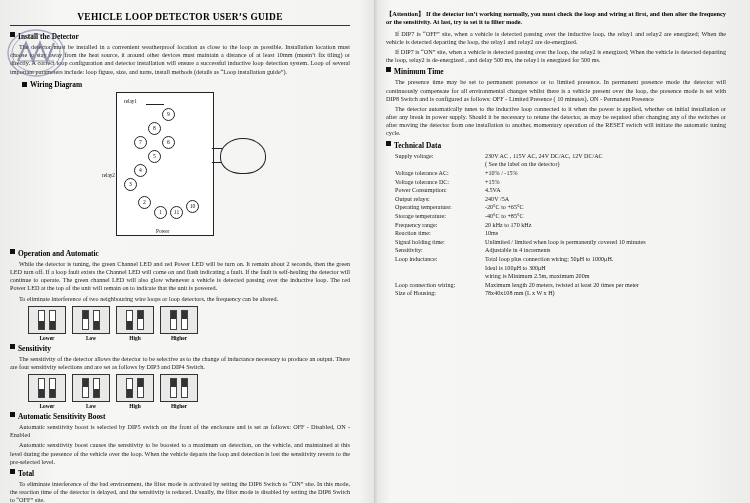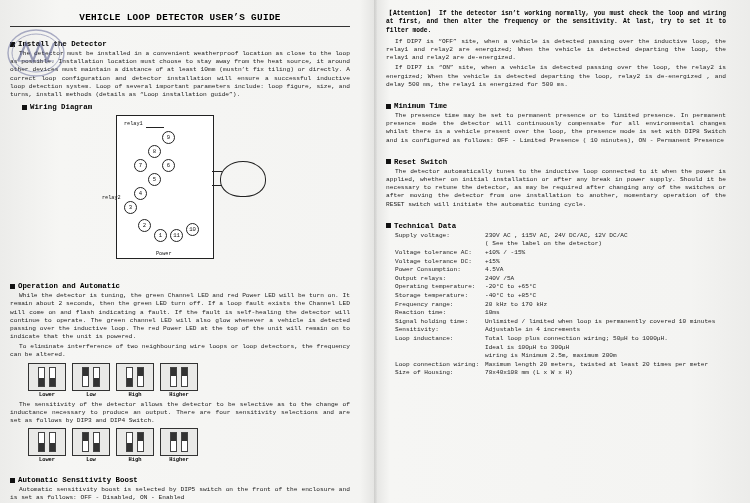--- a/index.html
+++ b/index.html
@@ -12,34 +12,34 @@
     position:absolute;left:0;top:0;width:750px;height:503px;
     background:#f2f2f0;
     background-image:linear-gradient(to right,#ececea 0%,#f6f6f4 8%,#f4f4f2 48%,#e4e4e2 50%,#f6f6f4 52%,#f4f4f2 92%,#ececea 100%);
   }
   .gutter{
     position:absolute;left:374px;top:0;width:3px;height:503px;
     background:linear-gradient(to right,rgba(0,0,0,0.10),rgba(0,0,0,0.02));
   }
   .col{
     position:absolute;top:0;width:360px;height:484px;
-    padding:8px 10px 6px 10px;box-sizing:border-box;font-family:Liberation Mono, monospace;
+    padding:8px 10px 6px 10px;box-sizing:border-box;
   }
   .col-left{left:0;}
   .col-right{left:376px;}
 
   .doc-title{
     text-align:center;font-weight:bold;font-size:9.4px;
     letter-spacing:.3px;margin:4px 0 6px 0;
     border-bottom:1px solid #333;padding-bottom:3px;
   }
 
   h2.sec{
-    font-size:7.4px;font-weight:bold;margin:13px 0 2px 0;
-    display:flex;align-items:center;gap:3px;
+    font-size:7.4px;font-weight:bold;margin:3px 0 2px 0;
+    display:flex;align-items:flex-start;gap:3px;
   }
   .bullet{
     width:5px;height:5px;background:#111;display:inline-block;flex:0 0 auto;
   }
   p.body{
     font-size:6.2px;line-height:1.32;text-align:justify;margin:0 0 2px 0;
     text-indent:9px;color:#1c1c1c;
   }
 
   
@@ -199,20 +199,24 @@
               <i style="top:0px;"></i>
             </div>
           <div class="sw" style="left:20px;">
               <i style="top:0px;"></i>
             </div>
         </div>
         <div class="diplabel">Higher</div>
       </div>
     </div>
 
+    <h2 class="sec">
+      <span class="bullet"></span>
+      <span>Sensitivity</span>
+    </h2>
     <p class="body">The sensitivity of the detector allows the detector to be selective as to the change of inductance necessary to produce an output. There are four sensitivity selections and are set as follows by DIP3 and DIP4 Switch.</p>
 
     <div class="dipwrap">
       <div class="dipcell">
         <div class="dipimg">
           <div class="sw" style="left:9px;">
               <i style="top:10px;"></i>
             </div>
           <div class="sw" style="left:20px;">
               <i style="top:10px;"></i>
@@ -275,24 +279,20 @@
 
     <p class="body">If DIP7 is “OFF” site, when a vehicle is detected passing over the inductive loop, the relay1 and relay2 are energized; When the vehicle is detected departing the loop, the relay1 and relay2 are de-energized.</p>
     <p class="body">If DIP7 is “ON” site, when a vehicle is detected passing over the loop, the relay2 is energized; When the vehicle is detected departing the loop, relay2 is de-energized , and delay 500 ms, the relay1 is energized for 500 ms.</p>
 
     <h2 class="sec">
       <span class="bullet"></span>
       <span>Minimum Time</span>
     </h2>
     <p class="body">The presence time may be set to permanent presence or to limited presence. In permanent presence mode the detector will continuously compensate for all environmental changes whilst there is a vehicle present over the loop, the presence mode is set with DIP8 Switch and is configured as follows:   OFF - Limited Presence ( 10 minutes),  ON - Permanent Presence</p>
 
-    <h2 class="sec">
-      <span class="bullet"></span>
-      <span>Reset Switch</span>
-    </h2>
     <p class="body">The detector automatically tunes to the inductive loop connected to it when the power is applied, whether on initial installation or after any break in power supply. Should it be necessary to retune the detector, as may be required after changing any of the switches or after moving the detector from one installation to another, momentary operation of the RESET switch will initiate the automatic tuning cycle.</p>
 
     <h2 class="sec">
       <span class="bullet"></span>
       <span>Technical Data</span>
     </h2>
 
     <div class="spec">
       <div class="k">Supply voltage:</div>
       <div class="v">230V AC , 115V AC, 24V DC/AC, 12V DC/AC</div>

